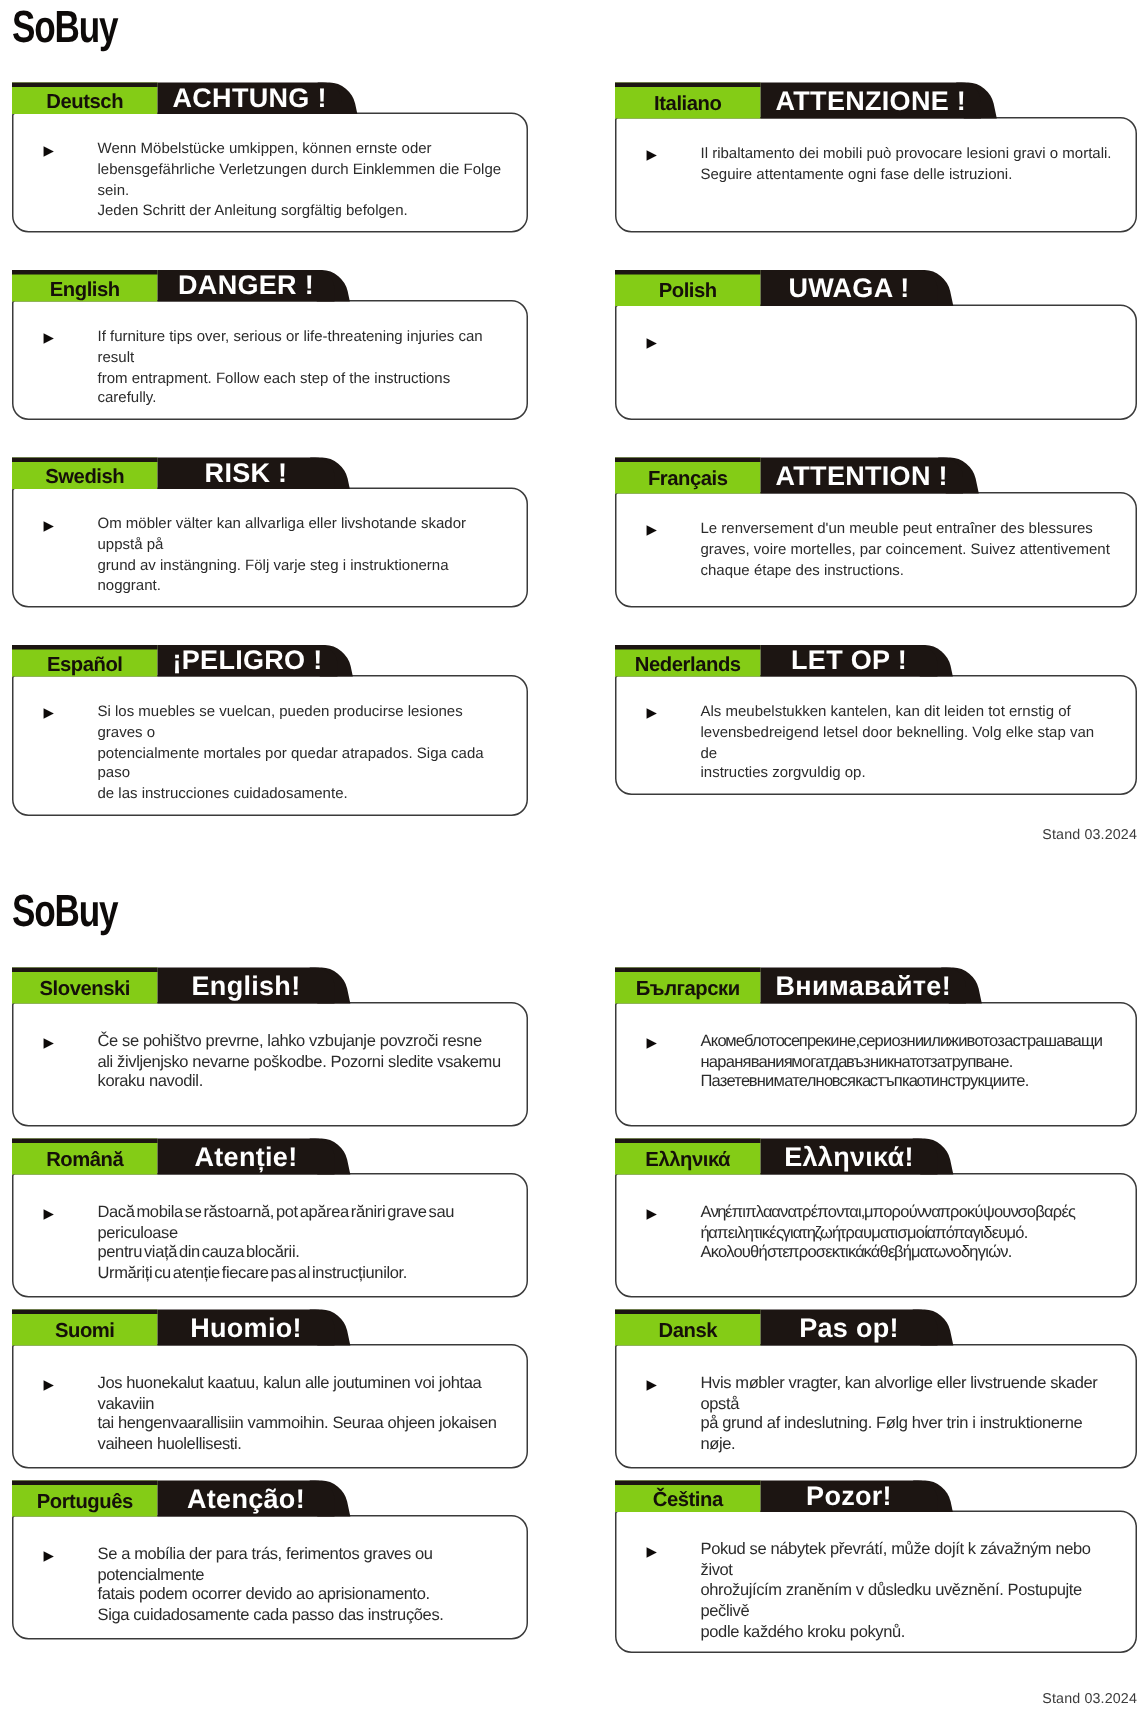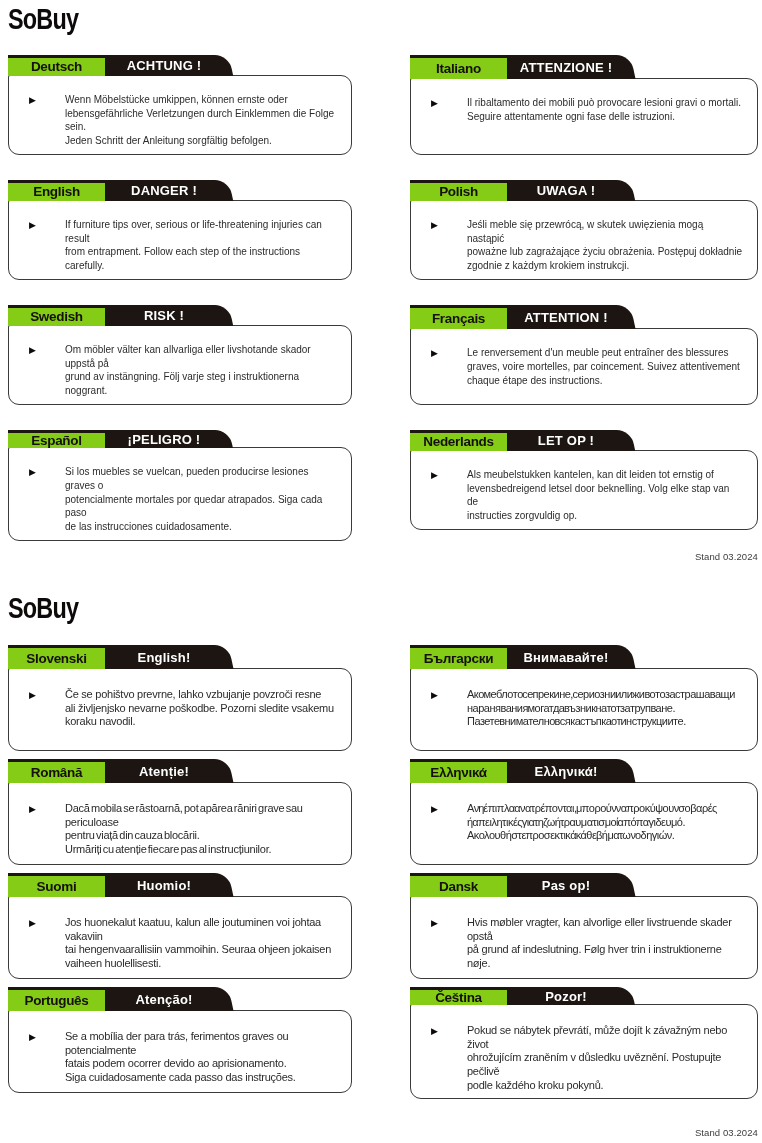--- a/index.html
+++ b/index.html
@@ -52,21 +52,21 @@
     border-radius: 0 13px 0 0;
     display: flex; align-items: center; justify-content: center;
   }
   .tab::after {
     content: ""; position: absolute; top: 0; right: -8px;
     width: 22px; height: 100%;
     background: #1c1512; border-radius: 0 14px 0 0;
     transform: skewX(12deg);
     z-index: -1;
   }
-  .tab-label { font-weight: bold; font-size: 13px; letter-spacing: 0.2px; white-space: nowrap; }
+  .tab-label { font-weight: bold; font-size: 18px; letter-spacing: 0.2px; white-space: nowrap; }
 
   .card-body {
     position: relative; flex: 1;
     border: 1.4px solid #3a3a3a;
     border-radius: 2px 11px 11px 11px;
     margin-top: -1px;
     background: #ffffff;
     padding: 17px 14px 6px 56px;
   }
   .bullet {
@@ -146,23 +146,20 @@
 
   <div class="card">
     <div class="card-header">
       <div class="lang">Polish</div>
       <div class="tab">
         <span class="tab-label">UWAGA !</span>
       </div>
     </div>
     <div class="card-body">
       <span class="bullet">▶</span>
-      <div class="card-text">Jeśli meble się przewrócą, w skutek uwięzienia mogą nastąpić
-poważne lub zagrażające życiu obrażenia. Postępuj dokładnie
-zgodnie z każdym krokiem instrukcji.</div>
     </div>
   </div>
 
   <div class="card">
     <div class="card-header">
       <div class="lang">Swedish</div>
       <div class="tab">
         <span class="tab-label">RISK !</span>
       </div>
     </div>

